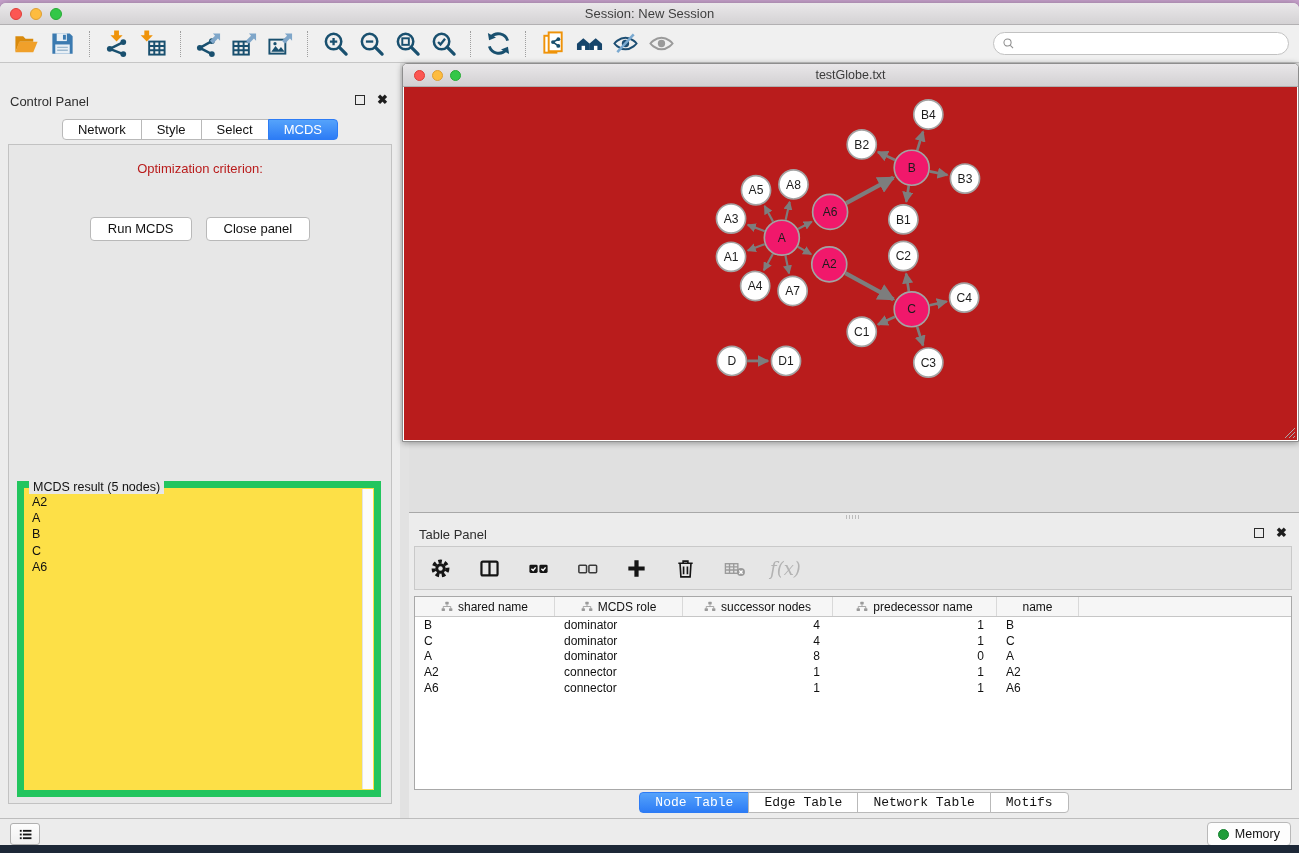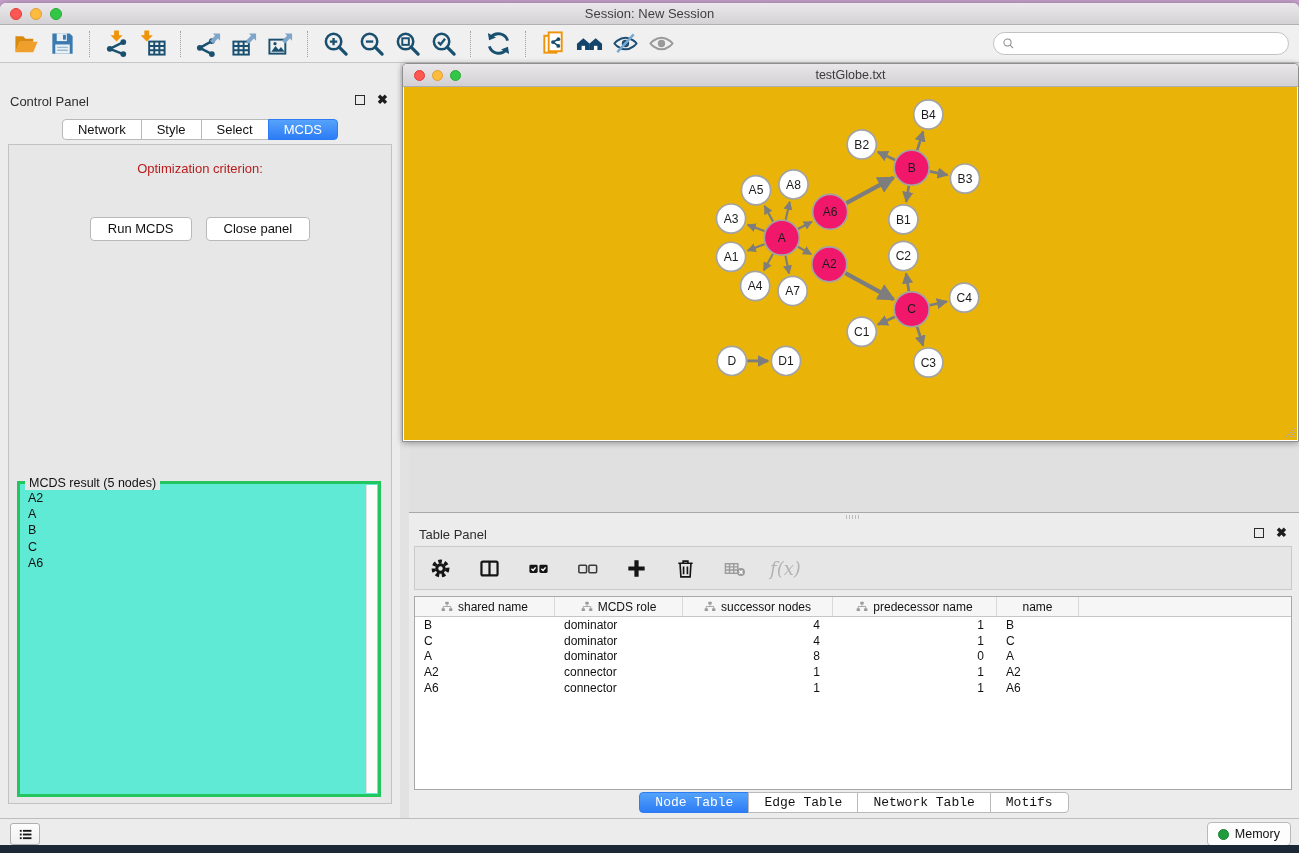--- a/index.html
+++ b/index.html
@@ -56,21 +56,21 @@
   .dropdown { position:absolute; left:34px; right:38px; top:36px; height:24px; background:#fff;
               border:1px solid #b0b0b0; border-radius:4px; display:flex; align-items:center; }
   .dropdown .dd-text { flex:1; font-size:13px; padding-left:8px; color:#111; white-space:nowrap; overflow:hidden; }
   .dd-stepper { width:21px; height:22px; border-radius:0 3px 3px 0; background:linear-gradient(#6aaef9,#2f7df2);
                 display:flex; flex-direction:column; align-items:center; justify-content:center; color:#fff; }
   .dd-stepper span { font-size:8px; line-height:7px; }
   .btn-row { position:absolute; left:0; right:0; top:72px; display:flex; justify-content:center; gap:14px; }
   .mac-btn { height:24px; line-height:22px; padding:0 17px; background:#fff; border:1px solid #b9b9b9;
              border-radius:4px; font-size:13px; color:#111; cursor:default; }
   .groupbox { position:absolute; left:8px; right:10px; top:336px; bottom:6px;
-              border:3px solid #22c55e; background:#5eead4; }
+              border:7px solid #22c55e; background:#fde047; }
   .groupbox legend.gb { position:absolute; top:-8px; left:5px; background:#e7e7e7; padding:0 4px;
               font-size:12.5px; color:#111; }
   .gb-list { position:absolute; inset:2px 13px 2px 2px; overflow:hidden; padding:4px 6px; }
   .gb-item { font-size:12.5px; line-height:16.2px; color:#111; }
   .gb-scroll { position:absolute; top:1px; bottom:1px; right:1px; width:11px; background:#fcfcfc; border-left:1px solid #e3e3e3; }
 
   
   .v-divider { position:absolute; left:400px; width:9px; top:0; bottom:0; background:#e2e2e2; }
   .v-divider .grab { position:absolute; left:2px; top:360px; width:4px; height:14px;
                      background:repeating-linear-gradient(#bbb 0 1px, transparent 1px 3px); }
@@ -81,21 +81,21 @@
 
   
   .net-window { position:absolute; left:402px; right:0; top:0; height:379px;
                 border:1px solid #8e8e8e; border-radius:5px 5px 0 0; background:#fff;
                 box-shadow:0 1px 6px rgba(0,0,0,.35); }
   .net-titlebar { position:relative; height:23px; border-radius:4px 4px 0 0;
                   background:linear-gradient(#e9e7e9,#d2d0d2); border-bottom:1px solid #aeaeae; }
   .net-lights { position:absolute; left:11px; top:6px; display:flex; gap:7px; }
   .net-lights .light { width:11px; height:11px; }
   .net-title { text-align:center; font-size:12.5px; line-height:22px; color:#3b3b3b; }
-  .net-canvas { position:absolute; left:1px; right:1px; top:23px; bottom:1px; background:#eab308; overflow:hidden; }
+  .net-canvas { position:absolute; left:1px; right:1px; top:23px; bottom:1px; background:#b91c1c; overflow:hidden; }
   .net-canvas svg.graph { width:100%; height:100%; display:block; }
   .grip { position:absolute; right:1px; bottom:1px; width:14px; height:14px; }
 
   
   .table-panel { position:absolute; left:409px; right:0; top:457px; bottom:0; background:#ececec; }
   .tp-toolbar { position:absolute; left:5px; right:7px; top:26px; height:44px; background:#e6e6e6;
                 border:1px solid #c9c9c9; display:flex; align-items:center; padding-left:12px; gap:23px; }
   .tp-btn { display:inline-flex; align-items:center; justify-content:center; width:26px; height:26px; cursor:default; }
   .tp-btn svg { width:23px; height:23px; }
   .tp-fx { font-family:"DejaVu Serif", serif; font-style:italic; font-size:18px; color:#b3b3b3; }

